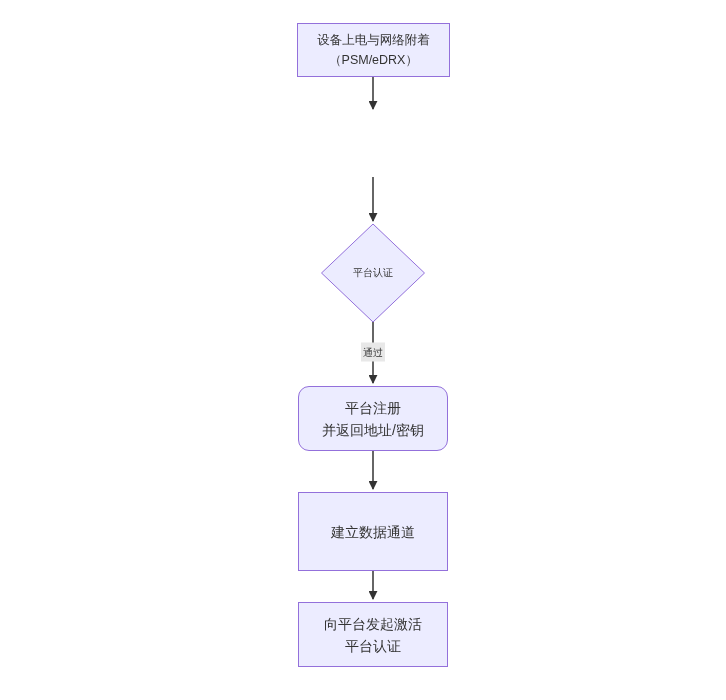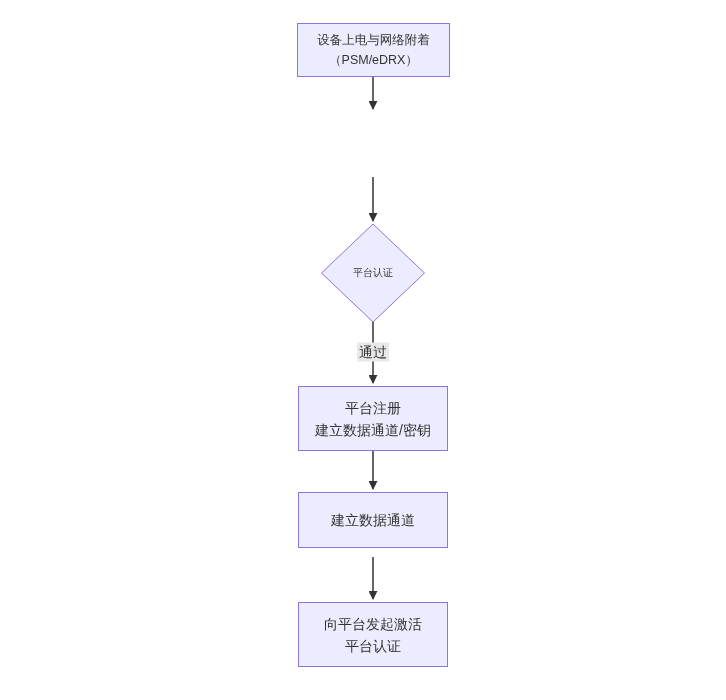--- a/index.html
+++ b/index.html
@@ -59,21 +59,21 @@
     transform: translate(-50%, -50%);
     color: var(--text, #333333);
     font-size: 10px;
     white-space: nowrap;
   }
   .edge-label {
     position: absolute;
     transform: translate(-50%, -50%);
     background: var(--edge-label-bg, #e8e8e8);
     color: var(--text, #333333);
-    font-size: 14px;
+    font-size: 10px;
     line-height: 19px;
     padding: 0 2px;
     white-space: nowrap;
   }
 </style>
 </head>
 <body>
 
 <div class="canvas">
 
@@ -94,26 +94,26 @@
   <div class="node sm" style="left:297px; top:23px; width:153px; height:54px;">
     <div>设备上电与网络附着</div>
     <div>（PSM/eDRX）</div>
   </div>
 
 
   <div class="diamond-label" style="left:373px; top:273px;">平台认证</div>
 
   <div class="edge-label" style="left:373px; top:352px;">通过</div>
 
-  <div class="node" style="left:298px; top:386px; width:150px; height:65px;">
+  <div class="node" style="left:298px; top:386px; width:150px; height:65px;border-radius:11px;">
     <div>平台注册</div>
-    <div>建立数据通道/密钥</div>
+    <div>并返回地址/密钥</div>
   </div>
 
-  <div class="node" style="left:298px; top:492px; width:150px; height:56px;align-items:center;">
+  <div class="node" style="left:298px; top:492px; width:150px; height:79px;align-items:center;">
     <div>建立数据通道</div>
   </div>
 
   <div class="node" style="left:298px; top:602px; width:150px; height:65px;">
     <div>向平台发起激活</div>
     <div>平台认证</div>
   </div>
 
 </div>
 

